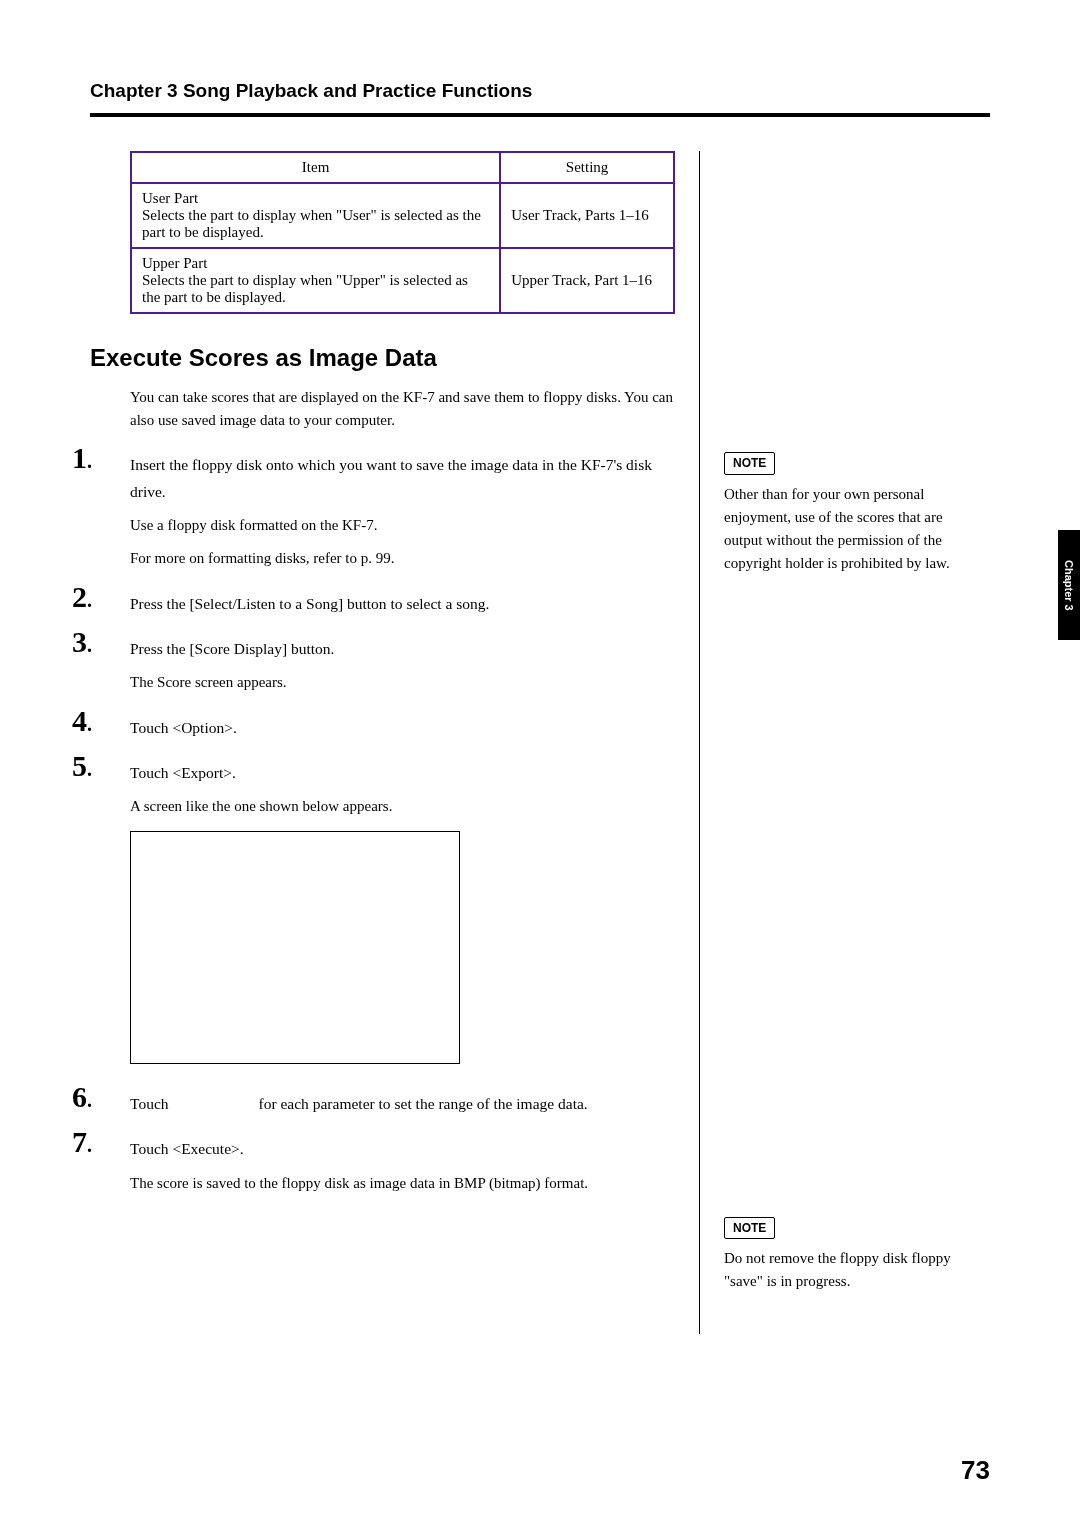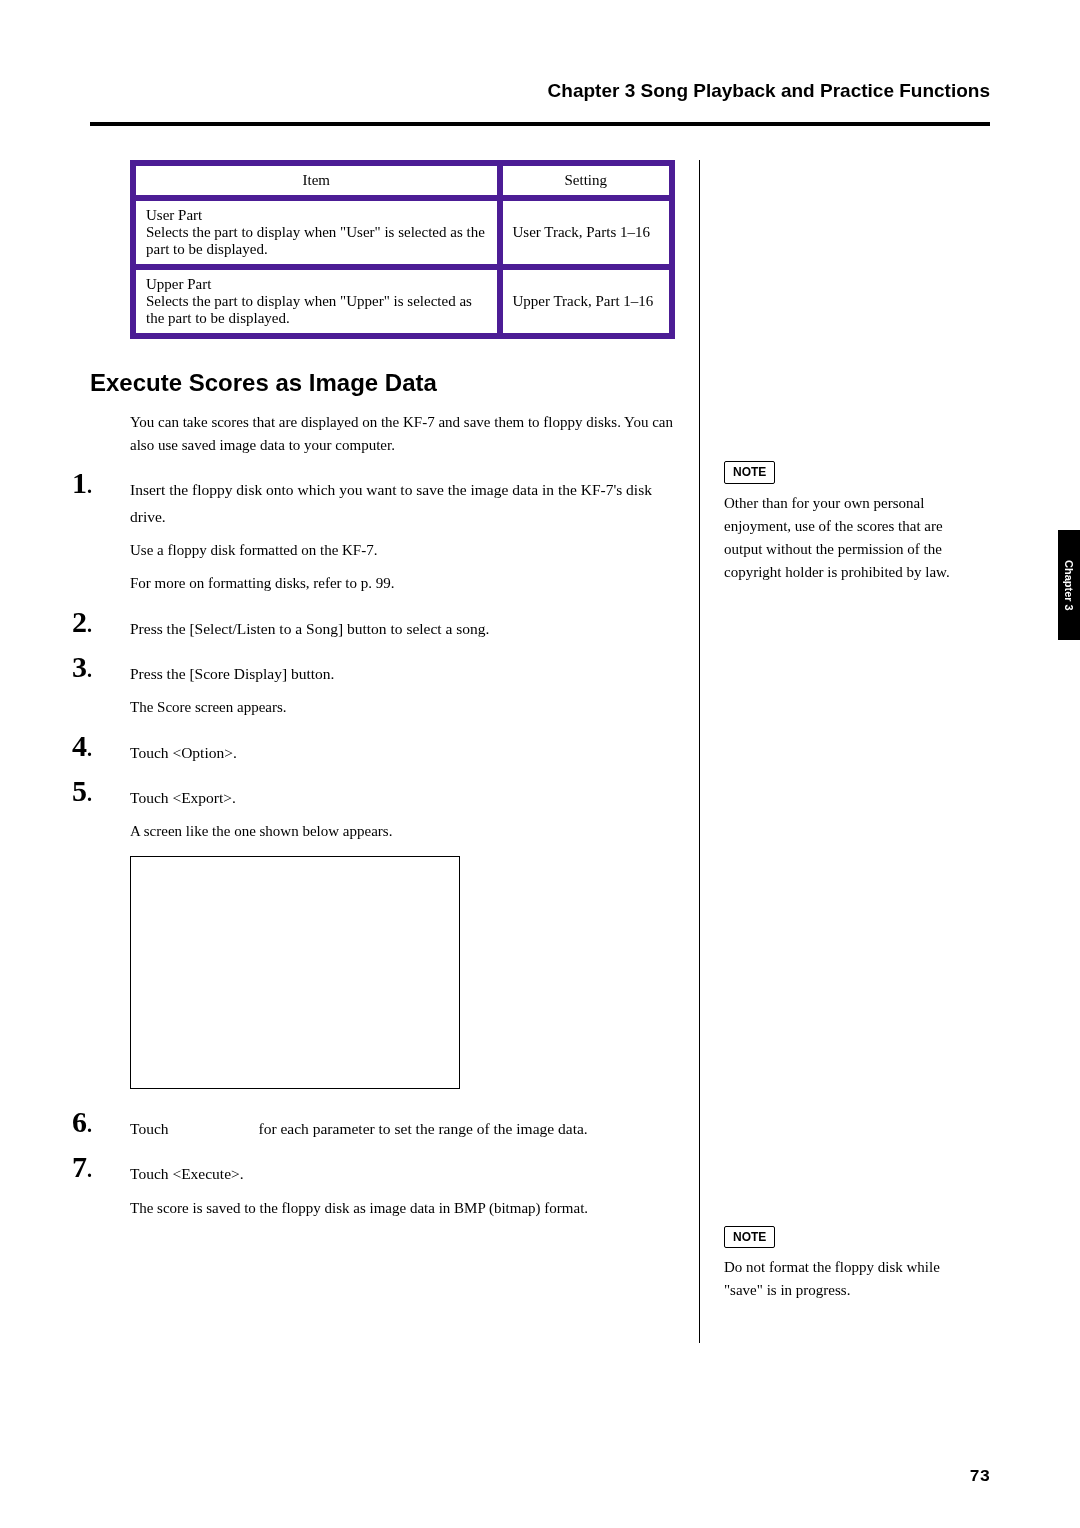--- a/index.html
+++ b/index.html
@@ -9,22 +9,22 @@
     color: #000;
     width: 1080px;
     height: 1528px;
     position: relative;
     padding: 80px 90px 40px 90px;
   }
   .chapter-header {
     font-family: Arial, Helvetica, sans-serif;
     font-weight: bold;
     font-size: 19px;
-    text-align: right;
-    padding-bottom: 20px;
+    text-align: left;
+    padding-bottom: 11px;
   }
   .thick-rule {
     border: none;
     border-top: 4px solid #000;
     margin-bottom: 34px;
   }
   .content-area {
     display: flex;
   }
   .main-col {
@@ -39,21 +39,21 @@
     font-size: 15px;
     line-height: 1.55;
   }
   table {
     border-collapse: collapse;
     width: 100%;
     font-size: 15px;
     margin-bottom: 30px;
   }
   th, td {
-    border: 6px solid #4c1d95;
+    border: 2px solid #4c1d95;
     padding: 6px 10px;
     vertical-align: middle;
   }
   th {
     font-weight: normal;
     text-align: center;
   }
   .item-col { width: 68%; }
   .setting-col { width: 32%; }
   .row-title { display: block; }
@@ -127,23 +127,23 @@
     writing-mode: vertical-rl;
     text-align: center;
     display: flex;
     align-items: center;
     justify-content: center;
   }
   .page-number {
     position: absolute;
     bottom: 42px;
     right: 90px;
-    font-family: Liberation Mono, monospace;
-    font-weight: bold;
-    font-size: 17px;
+    font-family: Liberation Sans, sans-serif;
+    font-weight: bold;
+    font-size: 26px;
   }
   .spacer-note1 { height: 300px; }
   .gap-step6 { display:inline-block; width:90px; }
 </style>
 </head>
 <body>
 
 <div class="chapter-header">Chapter 3 Song Playback and Practice Functions</div>
 <hr class="thick-rule">
 
@@ -226,20 +226,20 @@
 
   <div class="side-col">
     <div class="spacer-note1"></div>
     <div class="side-note-block">
       <div class="note-label">NOTE</div>
       <div>Other than for your own personal enjoyment, use of the scores that are output without the permission of the copyright holder is prohibited by law.</div>
     </div>
     <div style="height:600px"></div>
     <div class="side-note-block">
       <div class="note-label">NOTE</div>
-      <div>Do not format the floppy disk while "save" is in progress.</div>
+      <div>Do not remove the floppy disk floppy "save" is in progress.</div>
     </div>
   </div>
 
 </div>
 
 <div class="page-tab">Chapter 3</div>
 <div class="page-number">73</div>
 
 </body></html>

